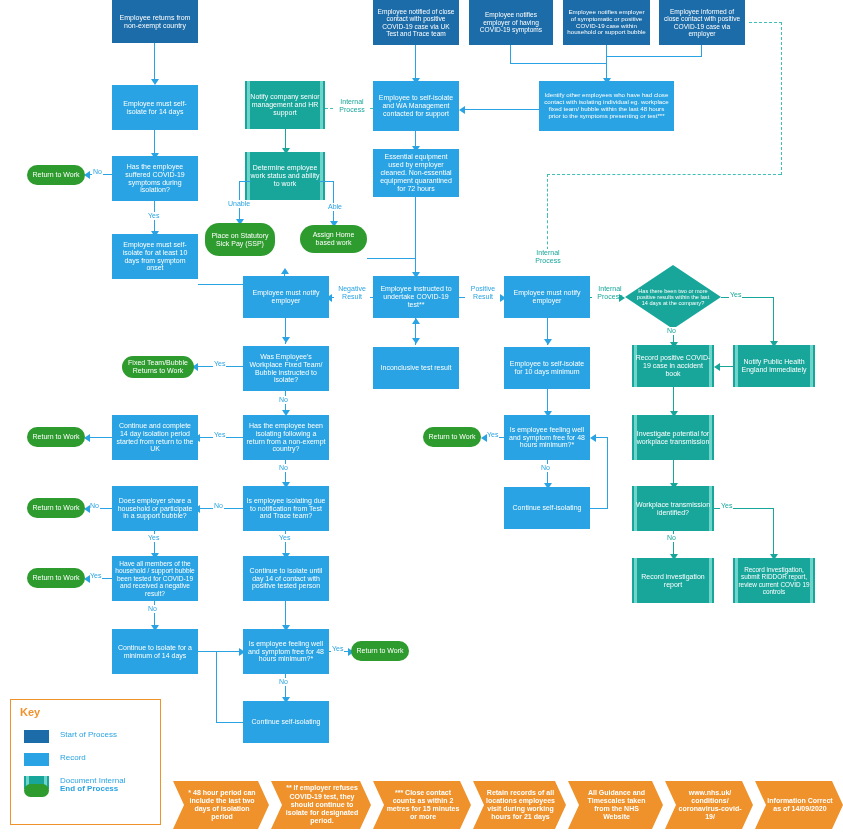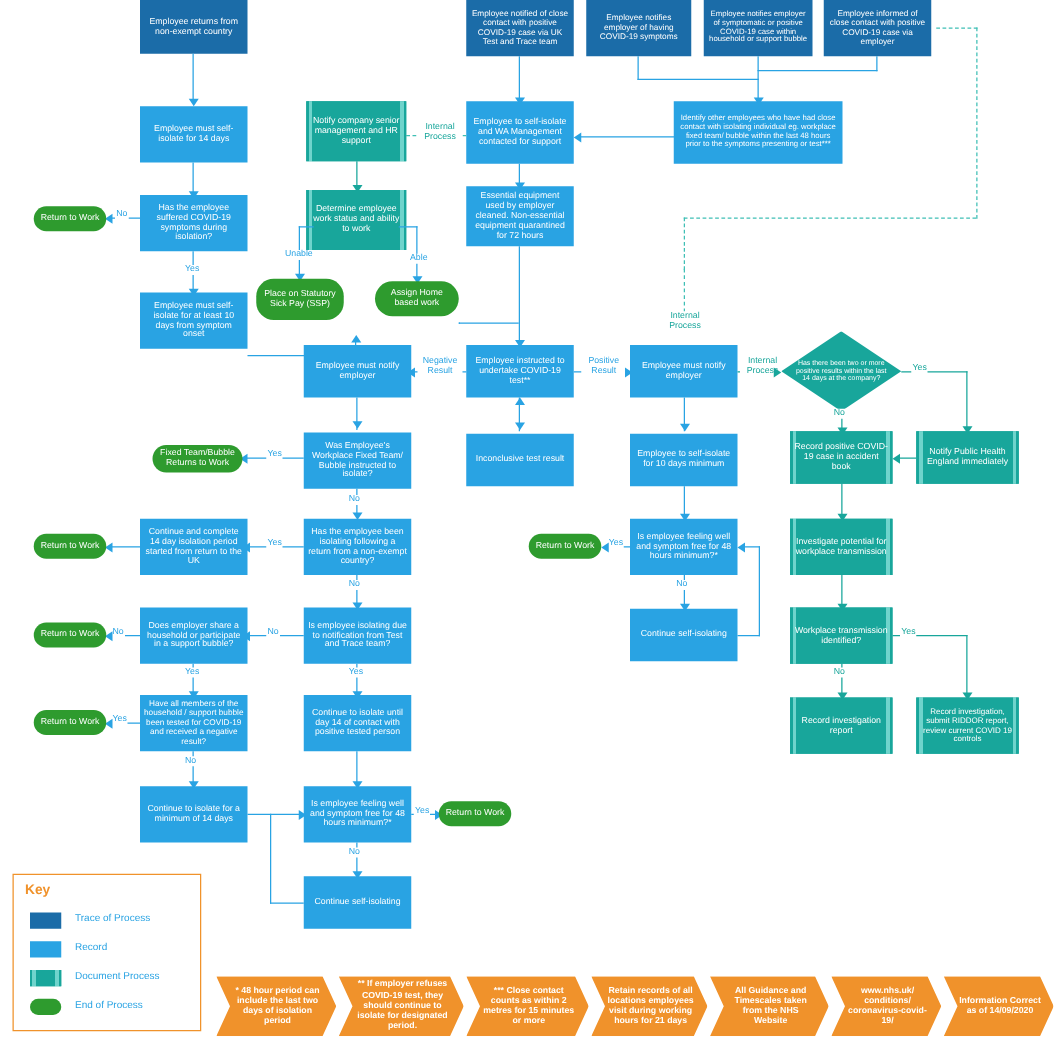--- a/index.html
+++ b/index.html
@@ -312,31 +312,31 @@
   <div class="dash v" style="left:547px;top:174px;height:42px;"></div>
   <div class="dash h" style="left:547px;top:174px;width:234px;"></div>
   <div class="dash v" style="left:781px;top:22px;height:153px;"></div>
   <div class="dash h" style="left:749px;top:22px;width:33px;"></div>
   <div class="arw tl" style="left:745px;top:19px;"></div>
 
   <div id="key">
     <div class="ttl">Key</div>
     <div class="kr" style="top:30px;width:130px;">
       <div class="ksw start"></div>
-      <div class="klb">Trace of Process</div>
+      <div class="klb">Start of Process</div>
     </div>
     <div class="kr" style="top:53px;width:130px;">
       <div class="ksw process"></div>
       <div class="klb">Record</div>
     </div>
     <div class="kr" style="top:76px;width:130px;">
       <div class="ksw docproc"></div>
-      <div class="klb">Document Process</div>
+      <div class="klb">Document Internal</div>
     </div>
-    <div class="kr" style="top:99px;width:130px;">
+    <div class="kr" style="top:84px;width:130px;font-weight:bold;">
       <div class="ksw endproc"></div>
       <div class="klb">End of Process</div>
     </div>
   </div>
 
   <div class="chev" style="left:173px;width:96px;">* 48 hour period can include the last two days of isolation period</div>
   <div class="chev" style="left:271px;width:100px;">** If employer refuses COVID-19 test, they should continue to isolate for designated period.</div>
   <div class="chev" style="left:373px;width:98px;">*** Close contact counts as within 2 metres for 15 minutes or more</div>
   <div class="chev" style="left:473px;width:93px;">Retain records of all locations employees visit during working hours for 21 days</div>
   <div class="chev" style="left:568px;width:95px;">All Guidance and Timescales taken from the NHS Website</div>

